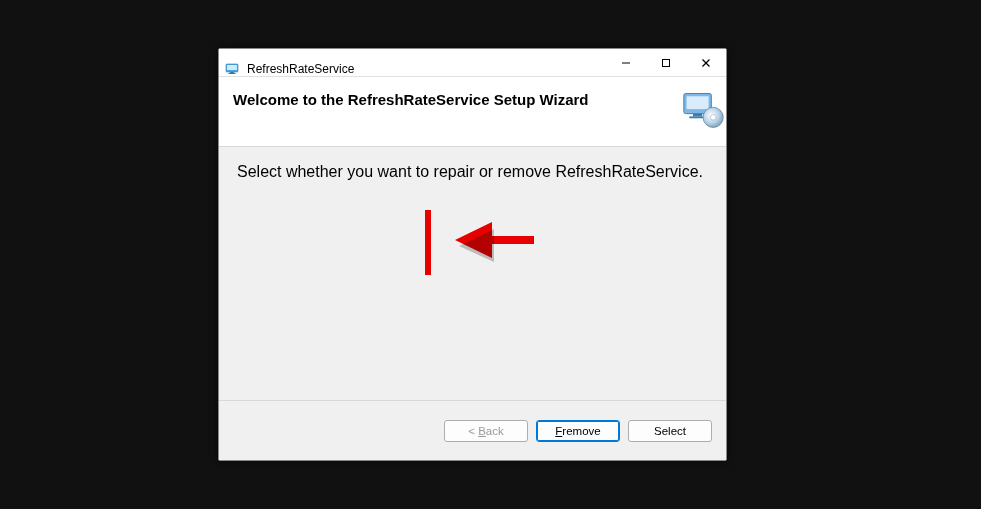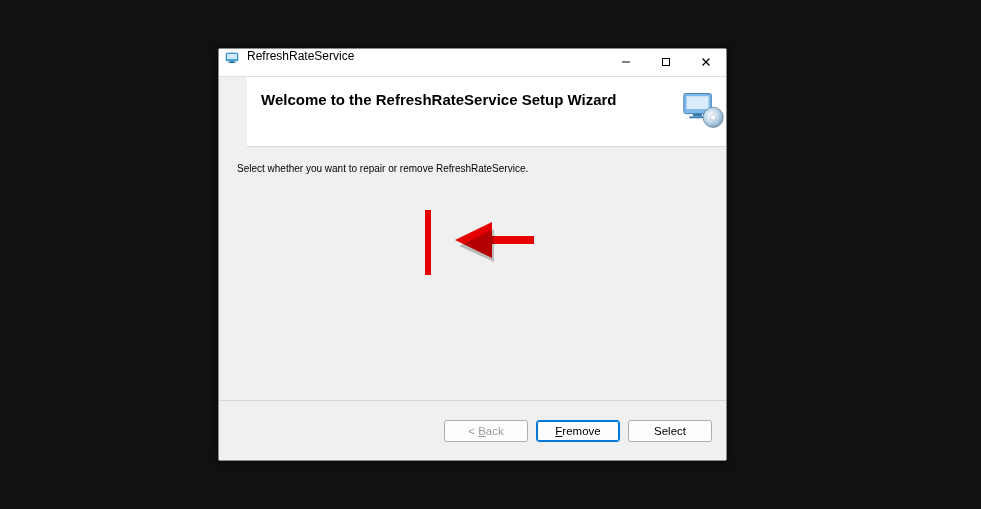--- a/index.html
+++ b/index.html
@@ -19,21 +19,21 @@
       border-radius: 2px;
       display: flex;
       flex-direction: column;
       box-shadow: 0 0 8px rgba(0,0,0,0.6);
     }
     
     .titlebar {
       height: 28px;
       background: #fff;
       display: flex;
-      align-items: flex-start;
+      align-items: flex-end;
       border-bottom: 1px solid #e0e0e0;
     }
     .titlebar .app-icon {
       width: 16px; height: 16px;
       margin: 0 6px;
       display: flex; align-items: center; justify-content: center;
     }
     .titlebar .title {
       font-size: 12px;
       color: #000;
@@ -52,21 +52,20 @@
     }
     
     .header {
       background: #fff;
       padding: 12px 0 10px 14px;
       display: flex;
       align-items: flex-start;
       justify-content: space-between;
       border-bottom: 1px solid #d8d8d8;
       min-height: 70px;
-      margin-left: 28px;
     }
     .header h1 {
       font-size: 15px;
       font-weight: 700;
       color: #000;
       margin-top: 2px;
     }
     .header .header-icon {
       width: 44px; height: 42px;
       flex-shrink: 0;
@@ -77,21 +76,21 @@
       flex: 1;
       background: #f0f0f0;
       padding: 16px 18px 8px 18px;
       font-size: 11.5px;
       color: #000;
       position: relative;
       display: flex;
       flex-direction: column;
     }
     .instruction {
-      font-size: 10px;
+      font-size: 16px;
       margin-bottom: 38px;
     }
     .options {
       margin-left: 6px;
     }
     .radio-row {
       display: flex;
       align-items: center;
       margin-bottom: 12px;
       cursor: default;

